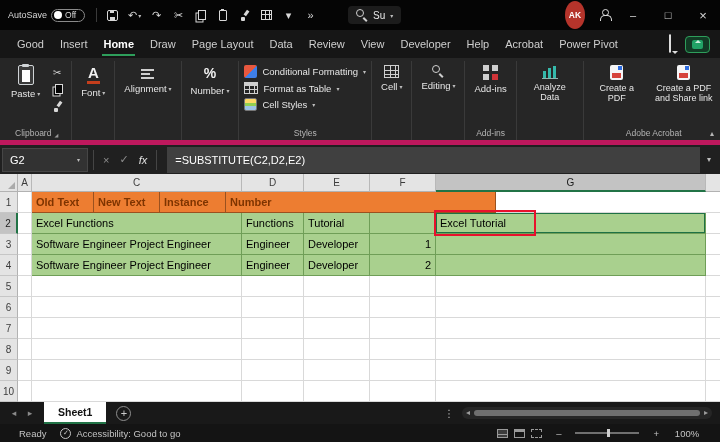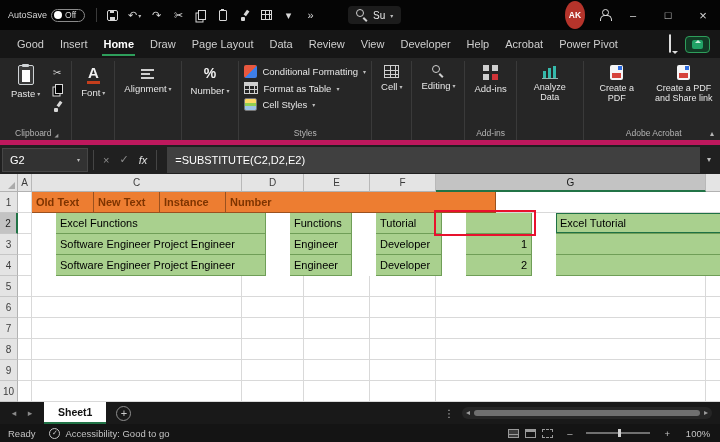--- a/index.html
+++ b/index.html
@@ -162,21 +162,21 @@
     padding:0 4px; display:flex; align-items:center; white-space:nowrap; overflow:hidden; }
   .w-a { width:14px; flex:none; }
   .w-c { width:210px; flex:none; }
   .w-d { width:62px; flex:none; }
   .w-e { width:66px; flex:none; }
   .w-f { width:66px; flex:none; }
   .w-g { width:270px; flex:none; }
   .w-x { flex:1; border-right:none; }
   .orange { background:#ED7D31; color:#7e3400; font-weight:bold;
     border-right:1px solid rgba(0,0,0,.35); border-bottom:1px solid rgba(0,0,0,.35); }
-  .green { background:#A9D08E; border-right:1px solid #6f9e57; border-bottom:1px solid #6f9e57;margin-left:24px; }
+  .green { background:#A9D08E; border-right:1px solid #6f9e57; border-bottom:1px solid #6f9e57; }
   .num { justify-content:flex-end; }
   .sel { box-shadow:inset 0 0 0 1px #1e7145; }
   .annotation-red { position:absolute; left:434px; top:36px; width:102px; height:26px;
     border:2px solid #e8112d; z-index:9; pointer-events:none; }
 
   
   .sheetbar { height:22px; background:#191919; display:flex; align-items:center;
     color:#bdbdbd; flex:none; padding-left:6px; }
   .sheet-nav { width:16px; text-align:center; font-size:9px; color:#8b8b8b; }
   .sheet-tab { height:100%; background:#fff; color:#111; font-size:10.5px; font-weight:bold;
@@ -187,21 +187,21 @@
     font-size:11px; color:#cdcdcd; line-height:1; }
   .sheet-spacer { flex:1; }
   .kebab { padding:0 8px; font-size:10px; color:#bdbdbd; }
   .hscroll { width:250px; height:12px; background:#262626; border-radius:6px; margin-right:8px;
     display:flex; align-items:center; padding:0 4px; gap:4px; }
   .hs-arrow { font-size:8px; color:#9c9c9c; line-height:1; }
   .hs-thumb { flex:1; height:6px; background:#6f6f6f; border-radius:3px; }
 
   
   .statusbar { height:18px; background:#141414; color:#c4c4c4; font-size:9.5px;
-    display:flex; align-items:center; padding:0 8px; gap:14px; flex:none; }
+    display:flex; align-items:center; padding:0 19px; gap:14px; flex:none; }
   .sb-acc { display:flex; align-items:center; gap:5px; }
   .ic-acc { width:11px; height:11px; border:1px solid #c4c4c4; border-radius:50%;
     display:flex; align-items:center; justify-content:center; font-size:7px; }
   .sb-spacer { flex:1; }
   .view-group { display:flex; align-items:center; gap:6px; }
   .view-ic { width:11px; height:9px; border:1px solid #9a9a9a; display:inline-block; }
   .view-ic.v1 { background:linear-gradient(#9a9a9a,#9a9a9a) 0 4px/11px 1px no-repeat; }
   .view-ic.v2 { border-top-width:3px; }
   .view-ic.v3 { border-style:dashed; }
   .view-ic.active { background-color:#3c3c3c; }

